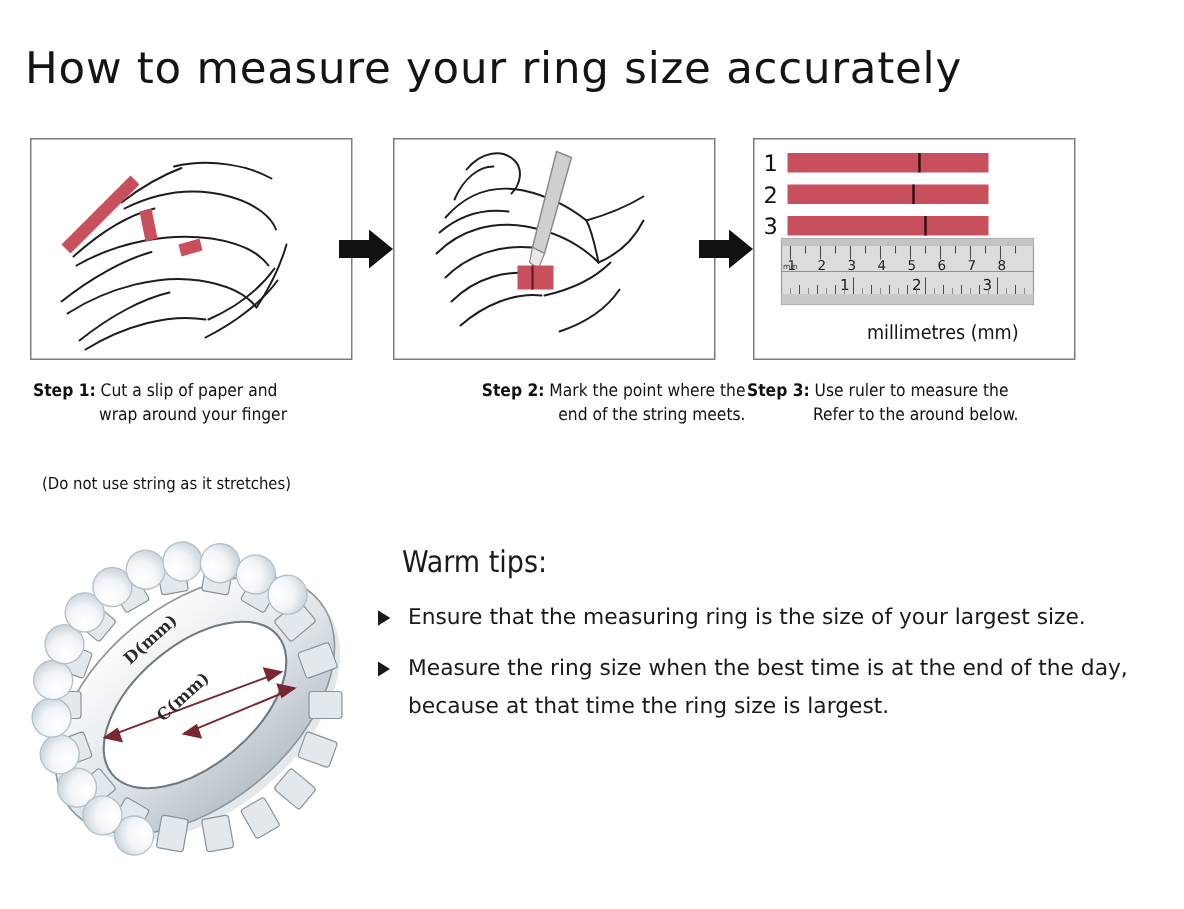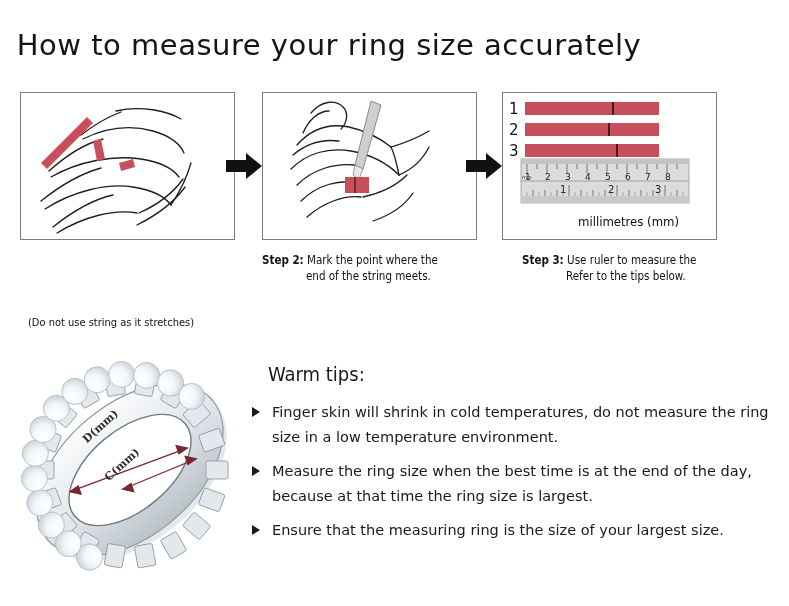--- a/index.html
+++ b/index.html
@@ -40,22 +40,22 @@
   #arrow2{left:464px;}
   .arrow svg{display:block;}
 
   
   .caption{
     position:absolute;
     font-family:"DejaVu Sans Condensed","Liberation Sans",sans-serif;
     font-size:11.5px;line-height:16px;color:#111;
   }
   #cap1{left:22px;top:252px;width:230px;}
-  #cap2{left:262px;top:252px;width:235px;}
-  #cap3{left:522px;top:252px;width:250px;}
+  #cap2{left:262px;top:252px;width:235px;text-align:right;}
+  #cap3{left:498px;top:252px;width:250px;}
   .caption .lead{font-weight:bold;}
   .caption .l2,.caption .l3{display:block;padding-left:44px;}
   .caption b{font-weight:bold;}
 
   .note{
     position:absolute;
     font-family:"DejaVu Sans Condensed","Liberation Sans",sans-serif;
     font-size:11px;color:#111;
   }
   #note1{left:28px;top:316px;}
@@ -252,31 +252,36 @@
             <line x1="168" y1="99" x2="168" y2="103"></line>
               <line x1="180" y1="99" x2="180" y2="103"></line>
           </g>
         </g>
 
         <text x="75" y="133" font-family="DejaVu Sans Condensed, sans-serif" font-size="13" fill="#111">millimetres (mm)</text>
       </svg>
     </div>
   </div>
 
+  <div class="caption" id="cap1">
+    <span class="lead">Step 1:</span>
+    <span>Cut a slip of paper and</span>
+    <span class="l2">wrap around your finger</span>
+  </div>
 
   <div class="caption" id="cap2">
     <span class="lead">Step 2:</span>
     <span>Mark the point where the</span>
     <span class="l2">end of the string meets.</span>
   </div>
 
   <div class="caption" id="cap3">
     <span class="lead">Step 3:</span>
     <span>Use ruler to measure the</span>
-    <span class="l3">Refer to the tips below.</span>
+    <span class="l3">Refer to the around below.</span>
   </div>
 
   <div class="note" id="note1">(Do not use string as it stretches)</div>
 
   <div class="ring-wrap">
     <svg width="235" height="225" viewBox="0 0 235 225">
       <defs>
         <radialGradient id="gem" cx="35%" cy="30%" r="70%">
           <stop offset="0%" stop-color="#ffffff"></stop>
           <stop offset="60%" stop-color="#f2f5f8"></stop>
@@ -413,25 +418,24 @@
     </svg>
     <span class="ring-label" id="lblD" style="left:62px;top:78px;">D(mm)</span>
     <span class="ring-label" id="lblC" style="left:84px;top:116px;">C(mm)</span>
   </div>
 
   <div class="tips">
     <div class="tips-head">Warm tips:</div>
 
     <div class="tip">
       <span class="bullet"></span>
-      <span>Finger skin will shrink in cold temperatures, do not measure the ring size in a low temperature environment.</span>
+    </div>
+    <div class="tip">
+      <span class="bullet"></span>
+      <span>Ensure that the measuring ring is the size of your largest size.</span>
     </div>
     <div class="tip">
       <span class="bullet"></span>
       <span>Measure the ring size when the best time is at the end of the day, because at that time the ring size is largest.</span>
     </div>
-    <div class="tip">
-      <span class="bullet"></span>
-      <span>Ensure that the measuring ring is the size of your largest size.</span>
-    </div>
   </div>
 
 </div>
 
 </body></html>

